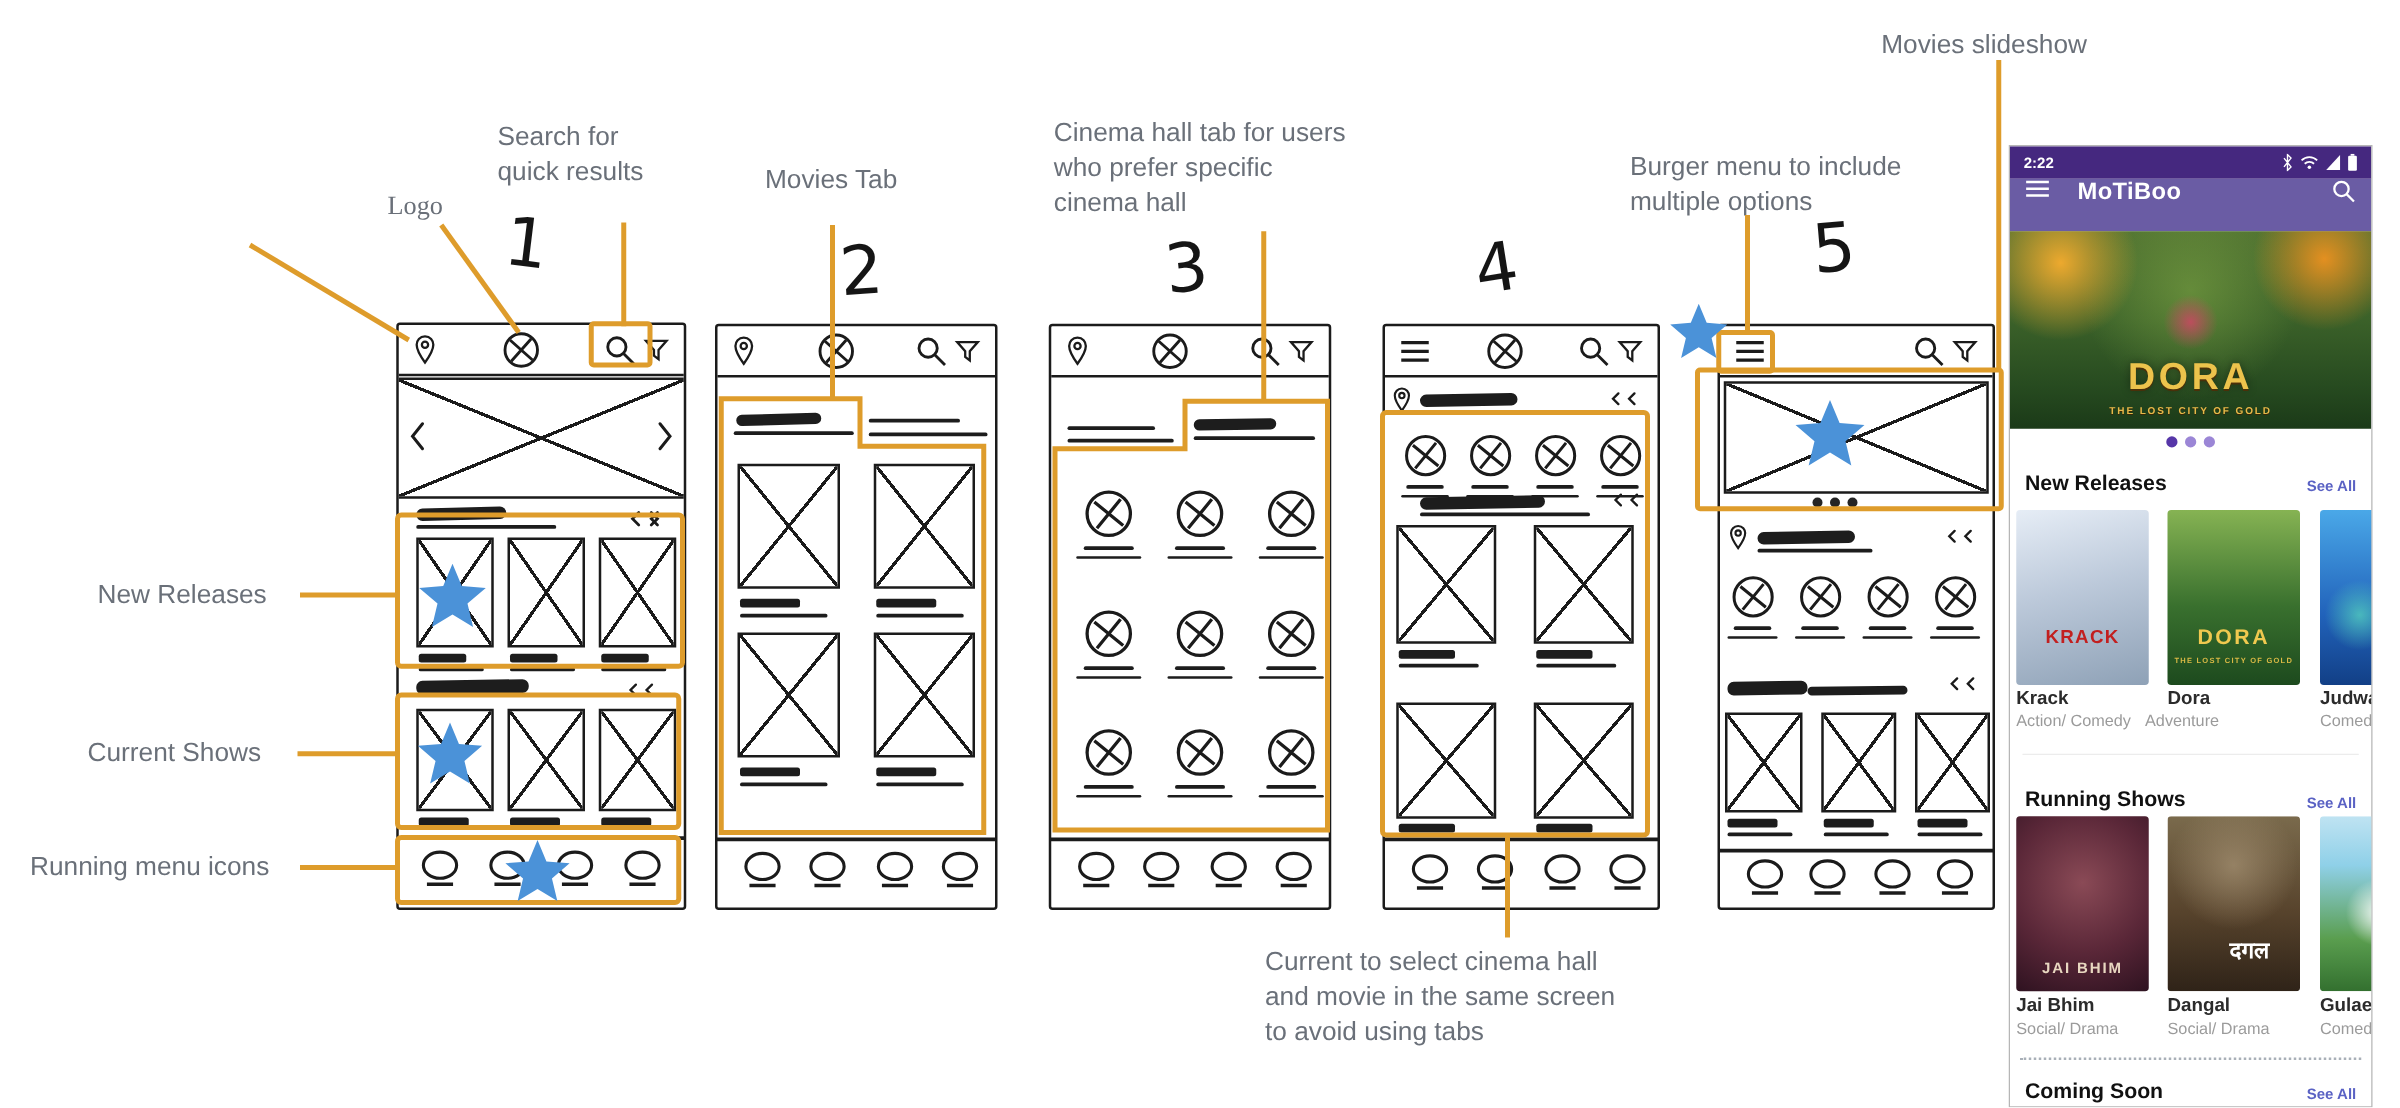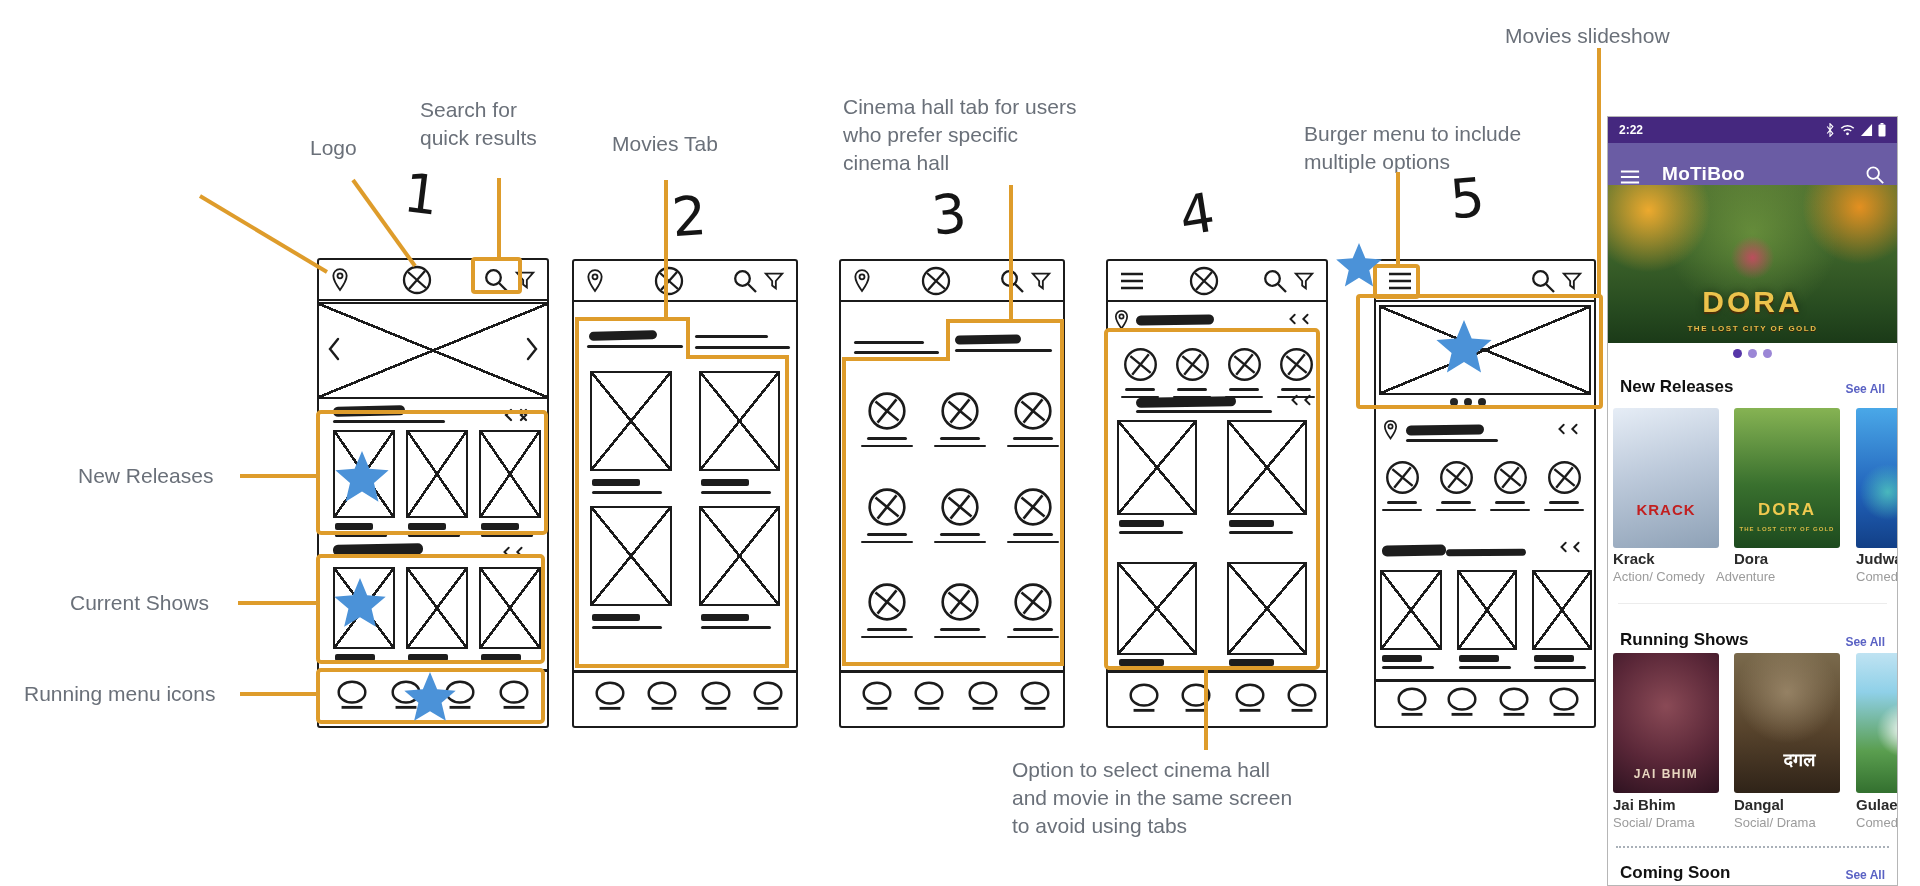--- a/index.html
+++ b/index.html
@@ -25,21 +25,21 @@
   .dotrow{position:absolute;display:flex;gap:6px;}
   .dotrow i{width:8px;height:8px;border-radius:50%;background:#242424;display:block;}
   
   .phone{position:absolute;left:1607px;top:116px;width:291px;height:770px;background:#fff;
          border:1px solid #b6b6b6;box-sizing:border-box;overflow:hidden;}
   .statusbar{position:absolute;left:0;right:0;top:0;height:26px;background:#45287F;color:#fff;
              display:flex;align-items:center;justify-content:space-between;padding:0 11px;box-sizing:border-box;}
   .statusbar .time{font-size:12px;font-weight:700;}
   .staticons{display:flex;align-items:center;gap:5px;}
   .appbar{position:absolute;left:0;right:0;top:26px;height:42px;background:#6A5CA4;color:#fff;
-          display:flex;align-items:flex-end;padding:0 12px;box-sizing:border-box;}
+          display:flex;align-items:flex-start;padding:0 12px;box-sizing:border-box;}
   .appbar .title{font-size:19px;font-weight:700;margin-left:22px;letter-spacing:.3px;}
   .banner{position:absolute;left:0;right:0;top:68px;height:158px;overflow:hidden;background:
     radial-gradient(circle at 14% 16%, rgba(255,176,46,.9), transparent 22%),
     radial-gradient(circle at 87% 14%, rgba(255,150,30,.85), transparent 20%),
     radial-gradient(circle at 50% 46%, rgba(205,70,100,.85), transparent 13%),
     radial-gradient(circle at 50% 30%, rgba(130,170,70,.55), transparent 48%),
     linear-gradient(180deg,#4e7030 0%,#3b6129 45%,#274b20 78%,#1b3a18 100%);}
   .banner .btitle{position:absolute;left:0;right:0;bottom:24px;text-align:center;font-size:30px;font-weight:700;
      color:#ecc34c;letter-spacing:3px;text-shadow:0 2px 0 #4a3009,0 0 8px rgba(0,0,0,.45);}
   .banner .bsub{position:absolute;left:0;right:0;bottom:10px;text-align:center;font-size:8px;font-weight:700;
@@ -65,30 +65,30 @@
             linear-gradient(180deg,#7a6a4c 0%,#57432c 55%,#2f2318 100%);}
   .p-gulael{background:radial-gradient(circle at 45% 55%, rgba(255,255,255,.95), transparent 28%),
             linear-gradient(180deg,#bfe3f2 0%,#8fd0e8 28%,#5a9e4f 70%,#33702f 100%);}
   .overlay{position:absolute;left:0;top:0;pointer-events:none;z-index:6;}
 </style>
 </head>
 <body>
 
 <div class="canvas">
 
-  <div class="ann" style="left:310px;top:134px;">Logo</div>
-  <div class="ann" style="left:420px;top:96px;width:128px;">Search for quick results</div>
+  <div class="ann" style="left:310px;top:150px;font-family:Liberation Serif, serif;">Logo</div>
+  <div class="ann" style="left:398px;top:96px;width:128px;">Search for quick results</div>
   <div class="ann" style="left:612px;top:130px;">Movies Tab</div>
   <div class="ann" style="left:843px;top:93px;width:240px;">Cinema hall tab for users who prefer specific cinema hall</div>
   <div class="ann" style="left:1304px;top:120px;width:228px;">Burger menu to include multiple options</div>
   <div class="ann" style="left:1505px;top:22px;">Movies slideshow</div>
   <div class="ann" style="left:78px;top:462px;">New Releases</div>
   <div class="ann" style="left:70px;top:589px;">Current Shows</div>
   <div class="ann" style="left:24px;top:680px;">Running menu icons</div>
-  <div class="ann" style="left:1012px;top:756px;width:290px;">Option to select cinema hall and movie in the same screen to avoid using tabs</div>
+  <div class="ann" style="left:1012px;top:756px;width:290px;">Current to select cinema hall and movie in the same screen to avoid using tabs</div>
 
   <div class="wf-num" style="left:404px;top:168px;transform:rotate(7deg);">1</div>
   <div class="wf-num" style="left:672px;top:190px;transform:rotate(-4deg);">2</div>
   <div class="wf-num" style="left:932px;top:188px;transform:rotate(-6deg);">3</div>
   <div class="wf-num" style="left:1180px;top:188px;transform:rotate(-9deg);">4</div>
   <div class="wf-num" style="left:1450px;top:172px;transform:rotate(-5deg);">5</div>
 
   <div class="wf" style="left:317px;top:258px;width:232px;height:470px;">
     <div class="wf-head">
       <svg width="20" height="26" viewBox="0 0 24 30">

